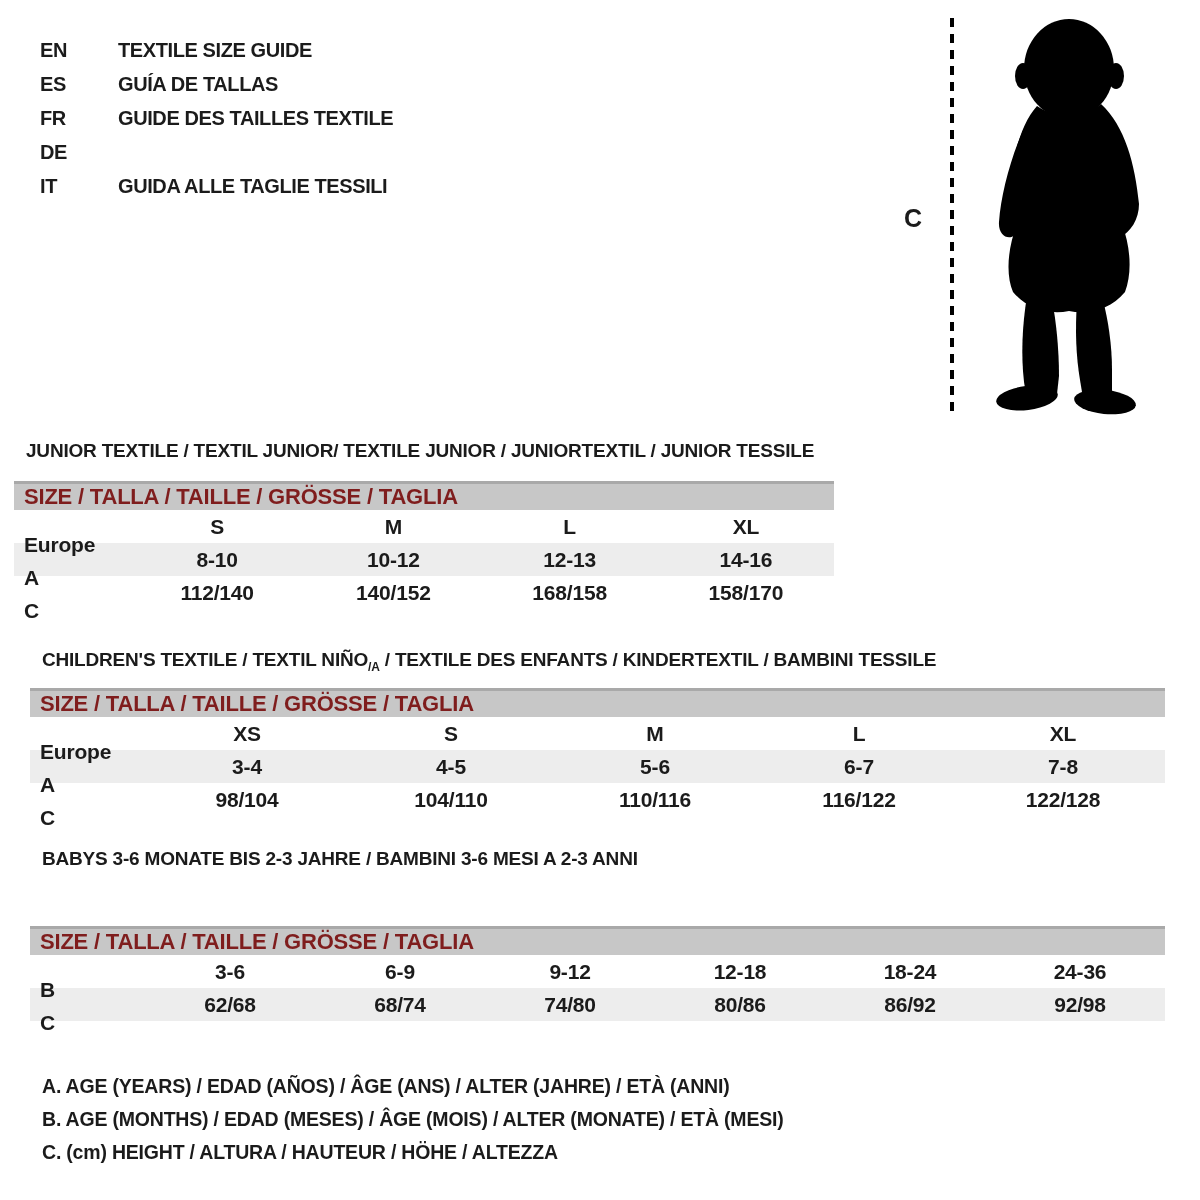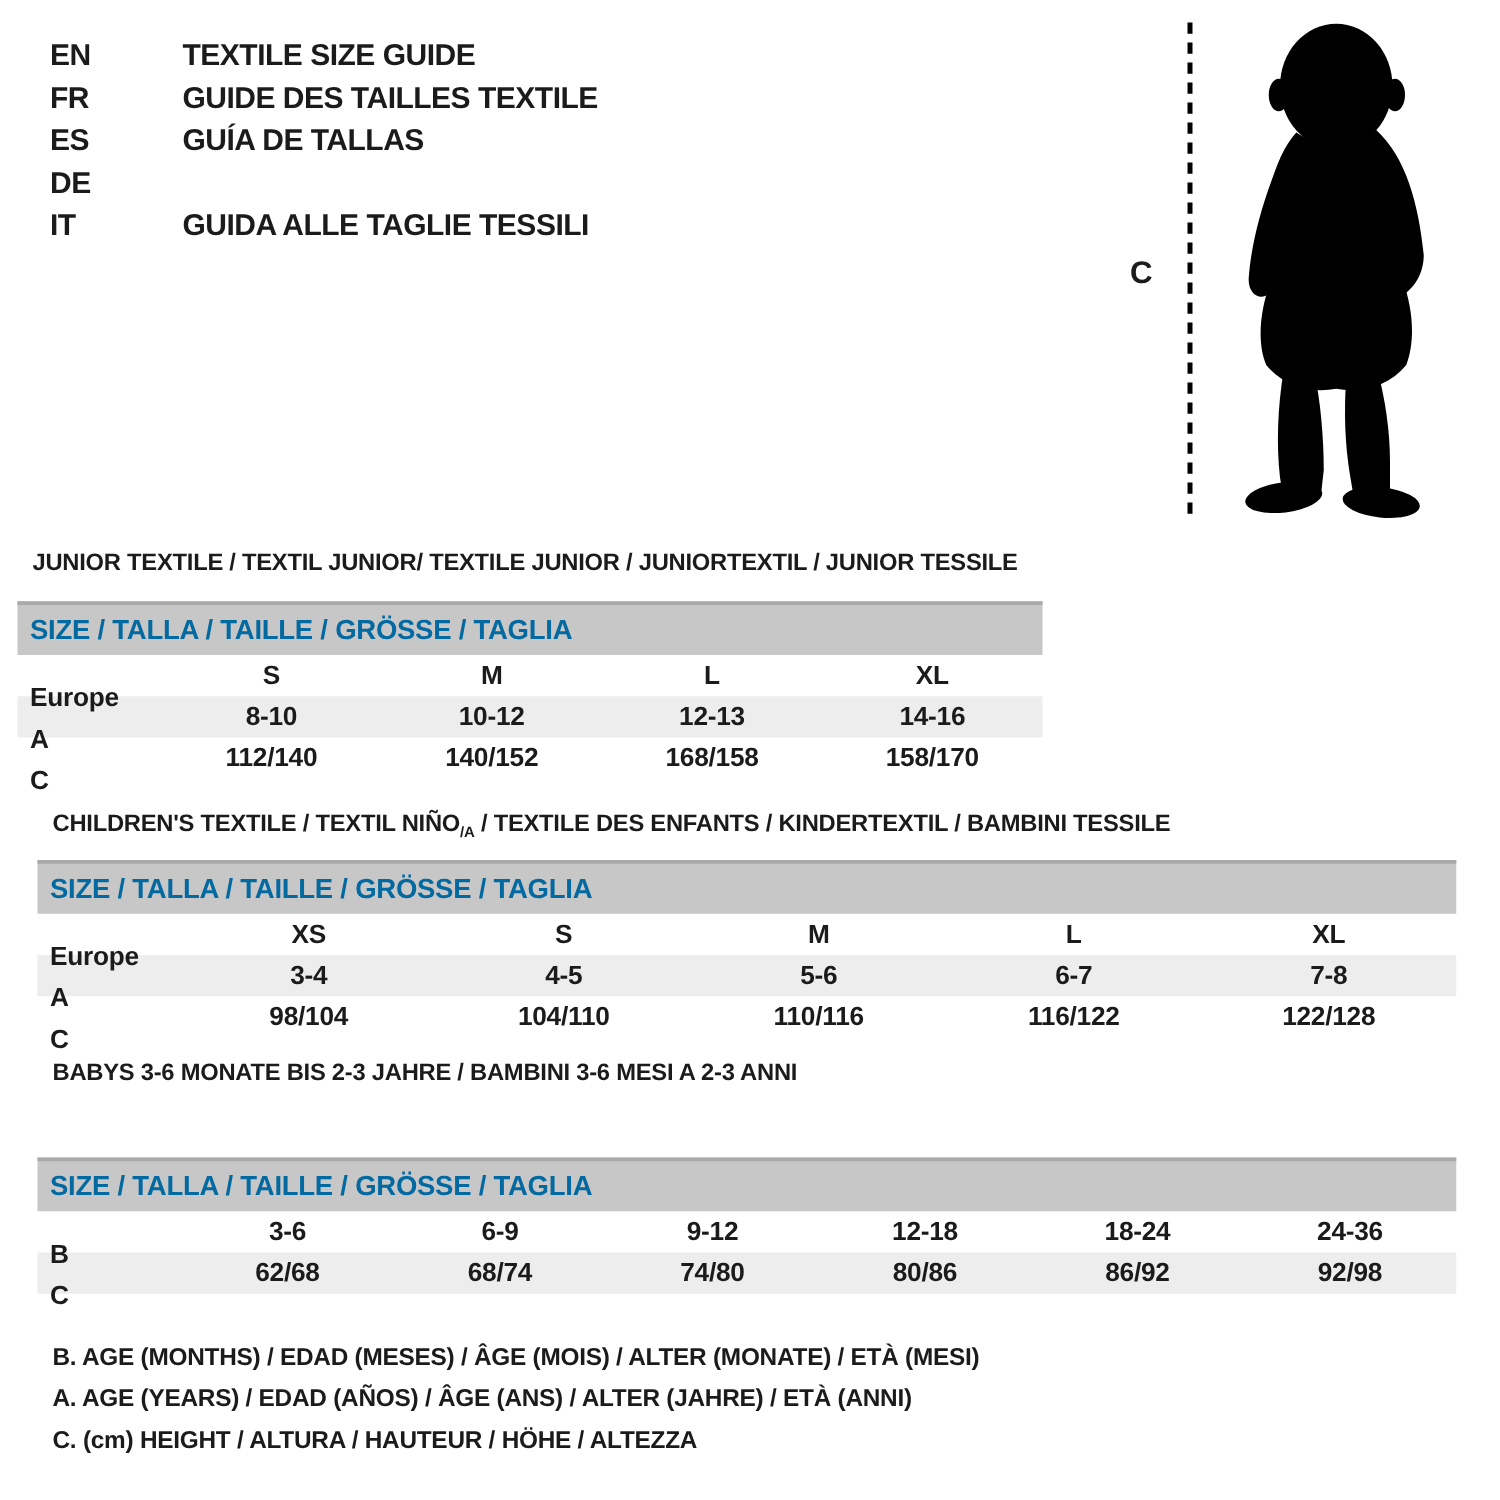--- a/index.html
+++ b/index.html
@@ -1,21 +1,21 @@
 <!DOCTYPE html>
 <html><head>
 <meta charset="utf-8">
 <style>
   html,body{margin:0;padding:0;background:#fff;}
   .canvas{position:relative;width:1200px;height:1200px;background:#ffffff;overflow:hidden;
           font-family:"Liberation Sans",sans-serif;font-weight:bold;color:#1b1b1b;}
 
   
   .languages{position:absolute;left:40px;top:28px;}
-  .lang-row{display:flex;height:34px;align-items:center;font-size:24px;letter-spacing:-0.4px;gap:28px;}
+  .lang-row{display:flex;height:34px;align-items:flex-end;font-size:20px;letter-spacing:-0.4px;}
   .lang-code{width:78px;}
   .lang-label{white-space:nowrap;}
 
   
   .figure{position:absolute;left:902px;top:12px;width:258px;height:414px;}
   .c-label{position:absolute;left:2px;top:192px;font-size:25px;}
   .figure svg{position:absolute;left:32px;top:0;}
 
   
   .sec{position:absolute;}
@@ -23,22 +23,22 @@
   #sec1{left:30px;top:643px;width:1135px;height:180px;}
   #sec2{left:30px;top:842px;width:1135px;height:185px;}
   .sec-title{margin:0 0 0 12px;font-size:19px;letter-spacing:-0.2px;}
   .sec-title .line{line-height:33px;white-space:nowrap;}
   .sec-title .sub{font-size:12px;vertical-align:sub;}
   .size-table{position:absolute;left:0;right:0;}
   #sec0 .size-table{top:47px;}
   #sec1 .size-table{top:45px;}
   #sec2 .size-table{top:84px;}
 
-  .thead{height:43px;box-sizing:border-box;background:#c7c7c7;border-top:3px solid #a9a9a9;
-         display:flex;align-items:center;padding-left:10px;font-size:22px;color:#0369a1;
+  .thead{height:29px;box-sizing:border-box;background:#c7c7c7;border-top:3px solid #a9a9a9;
+         display:flex;align-items:center;padding-left:10px;font-size:22px;color:#7f1d1d;
          letter-spacing:-0.2px;}
   .trow{display:flex;height:33px;align-items:center;font-size:21px;letter-spacing:-0.2px;}
   .trow.striped{background:#ededed;}
   .row-label{width:115px;padding-left:10px;box-sizing:border-box;margin-top:37px;}
   .cell{flex:1;text-align:center;}
 
   
   .legend{position:absolute;left:42px;top:1070px;}
   .legend-line{line-height:33px;font-size:19.5px;letter-spacing:-0.2px;white-space:nowrap;}
 </style>
@@ -46,26 +46,26 @@
 <body>
 
 <div class="canvas">
 
   <div class="languages">
     <div class="lang-row">
       <span class="lang-code">EN</span>
       <span class="lang-label">TEXTILE SIZE GUIDE</span>
     </div>
     <div class="lang-row">
+      <span class="lang-code">ES</span>
+      <span class="lang-label">GUÍA DE TALLAS</span>
+    </div>
+    <div class="lang-row">
       <span class="lang-code">FR</span>
       <span class="lang-label">GUIDE DES TAILLES TEXTILE</span>
-    </div>
-    <div class="lang-row">
-      <span class="lang-code">ES</span>
-      <span class="lang-label">GUÍA DE TALLAS</span>
     </div>
     <div class="lang-row">
       <span class="lang-code">DE</span>
     </div>
     <div class="lang-row">
       <span class="lang-code">IT</span>
       <span class="lang-label">GUIDA ALLE TAGLIE TESSILI</span>
     </div>
   </div>
 
@@ -179,18 +179,18 @@
           <span class="cell">68/74</span>
           <span class="cell">74/80</span>
           <span class="cell">80/86</span>
           <span class="cell">86/92</span>
           <span class="cell">92/98</span>
         </div>
       </div>
   </section>
 
   <div class="legend">
+    <div class="legend-line">A. AGE (YEARS) / EDAD (AÑOS) / ÂGE (ANS) / ALTER (JAHRE) / ETÀ (ANNI)</div>
     <div class="legend-line">B. AGE (MONTHS) / EDAD (MESES) / ÂGE (MOIS) / ALTER (MONATE) / ETÀ (MESI)</div>
-    <div class="legend-line">A. AGE (YEARS) / EDAD (AÑOS) / ÂGE (ANS) / ALTER (JAHRE) / ETÀ (ANNI)</div>
     <div class="legend-line">C. (cm) HEIGHT / ALTURA / HAUTEUR / HÖHE / ALTEZZA</div>
   </div>
 
 </div>
 
 </body></html>

